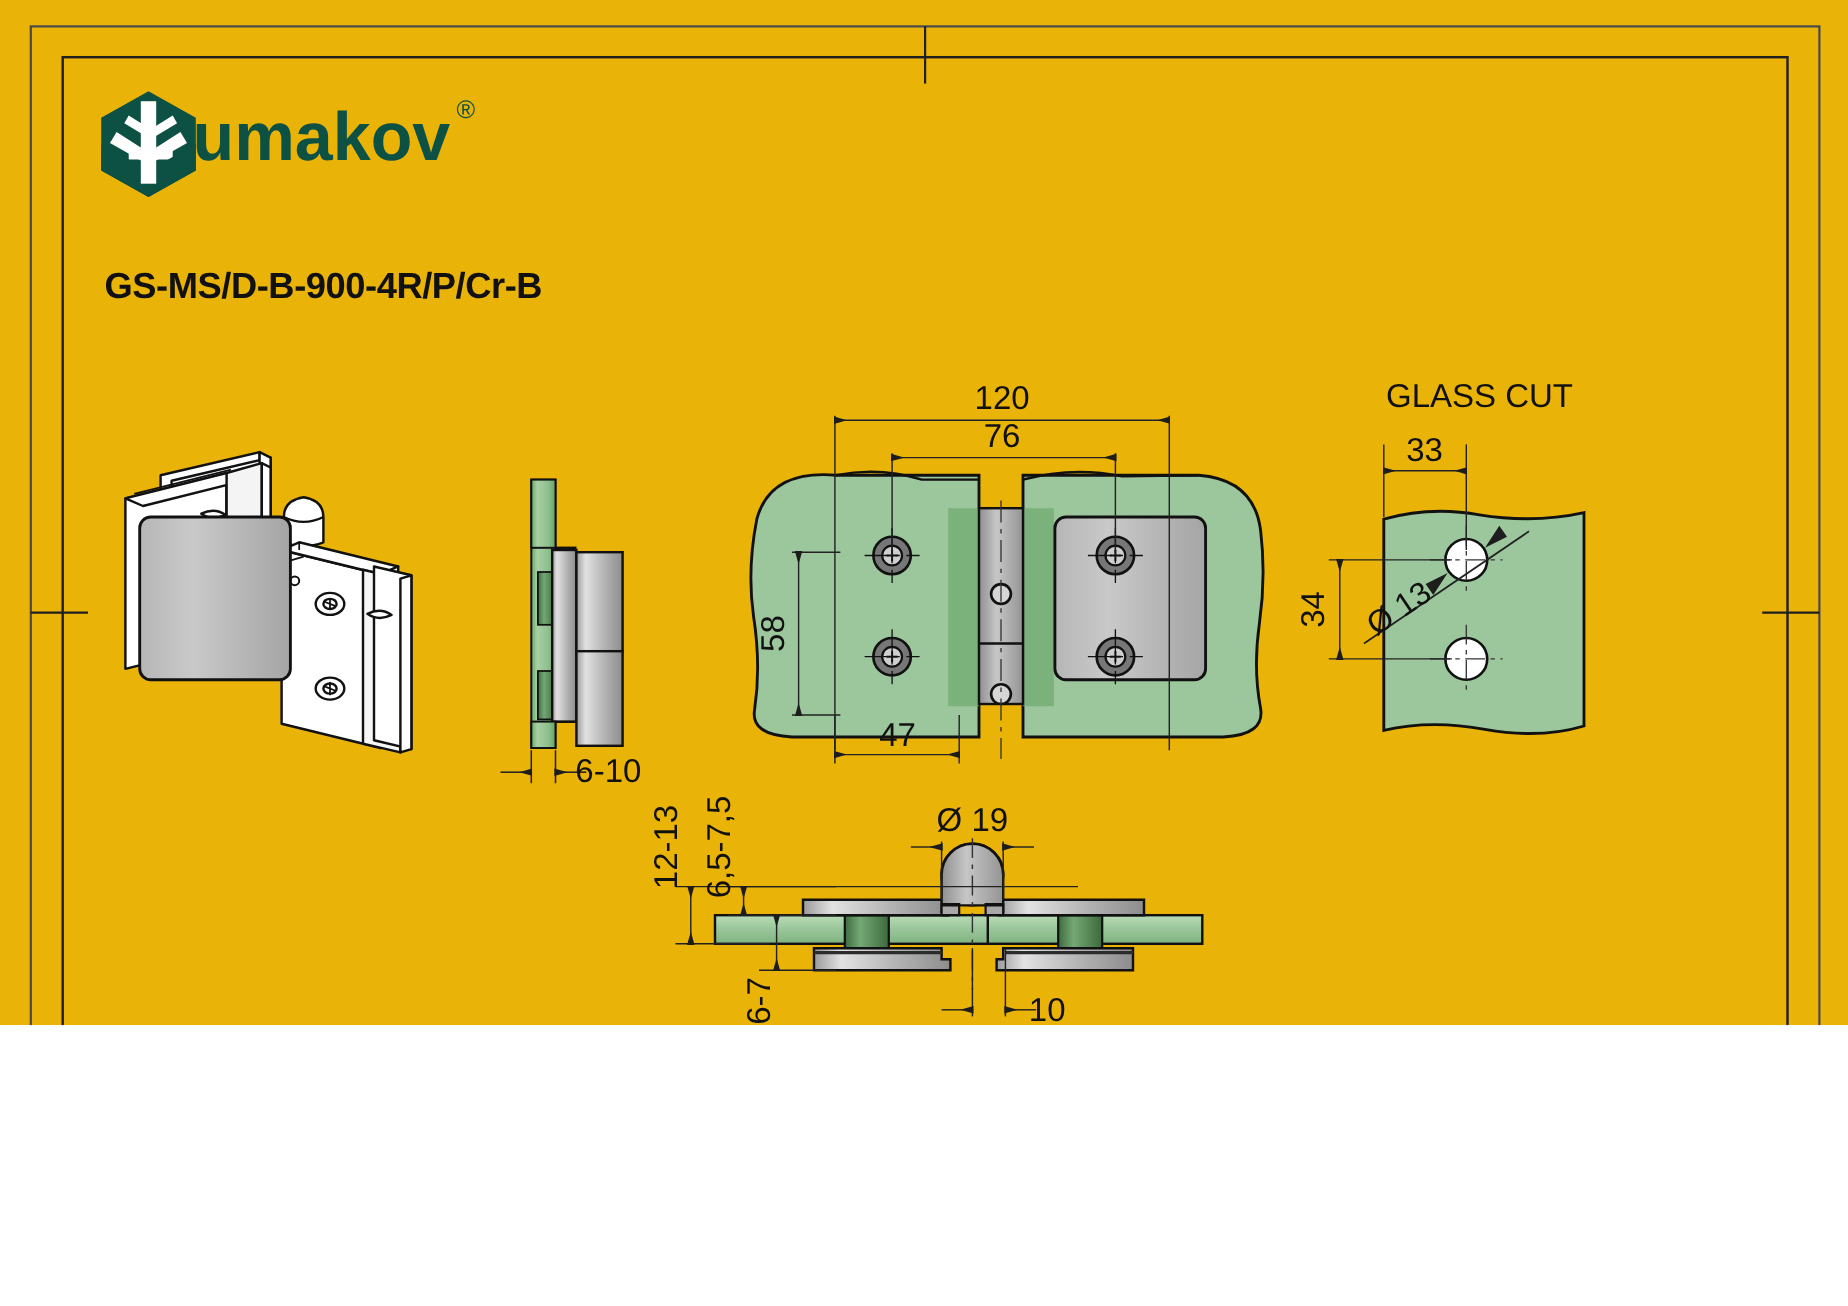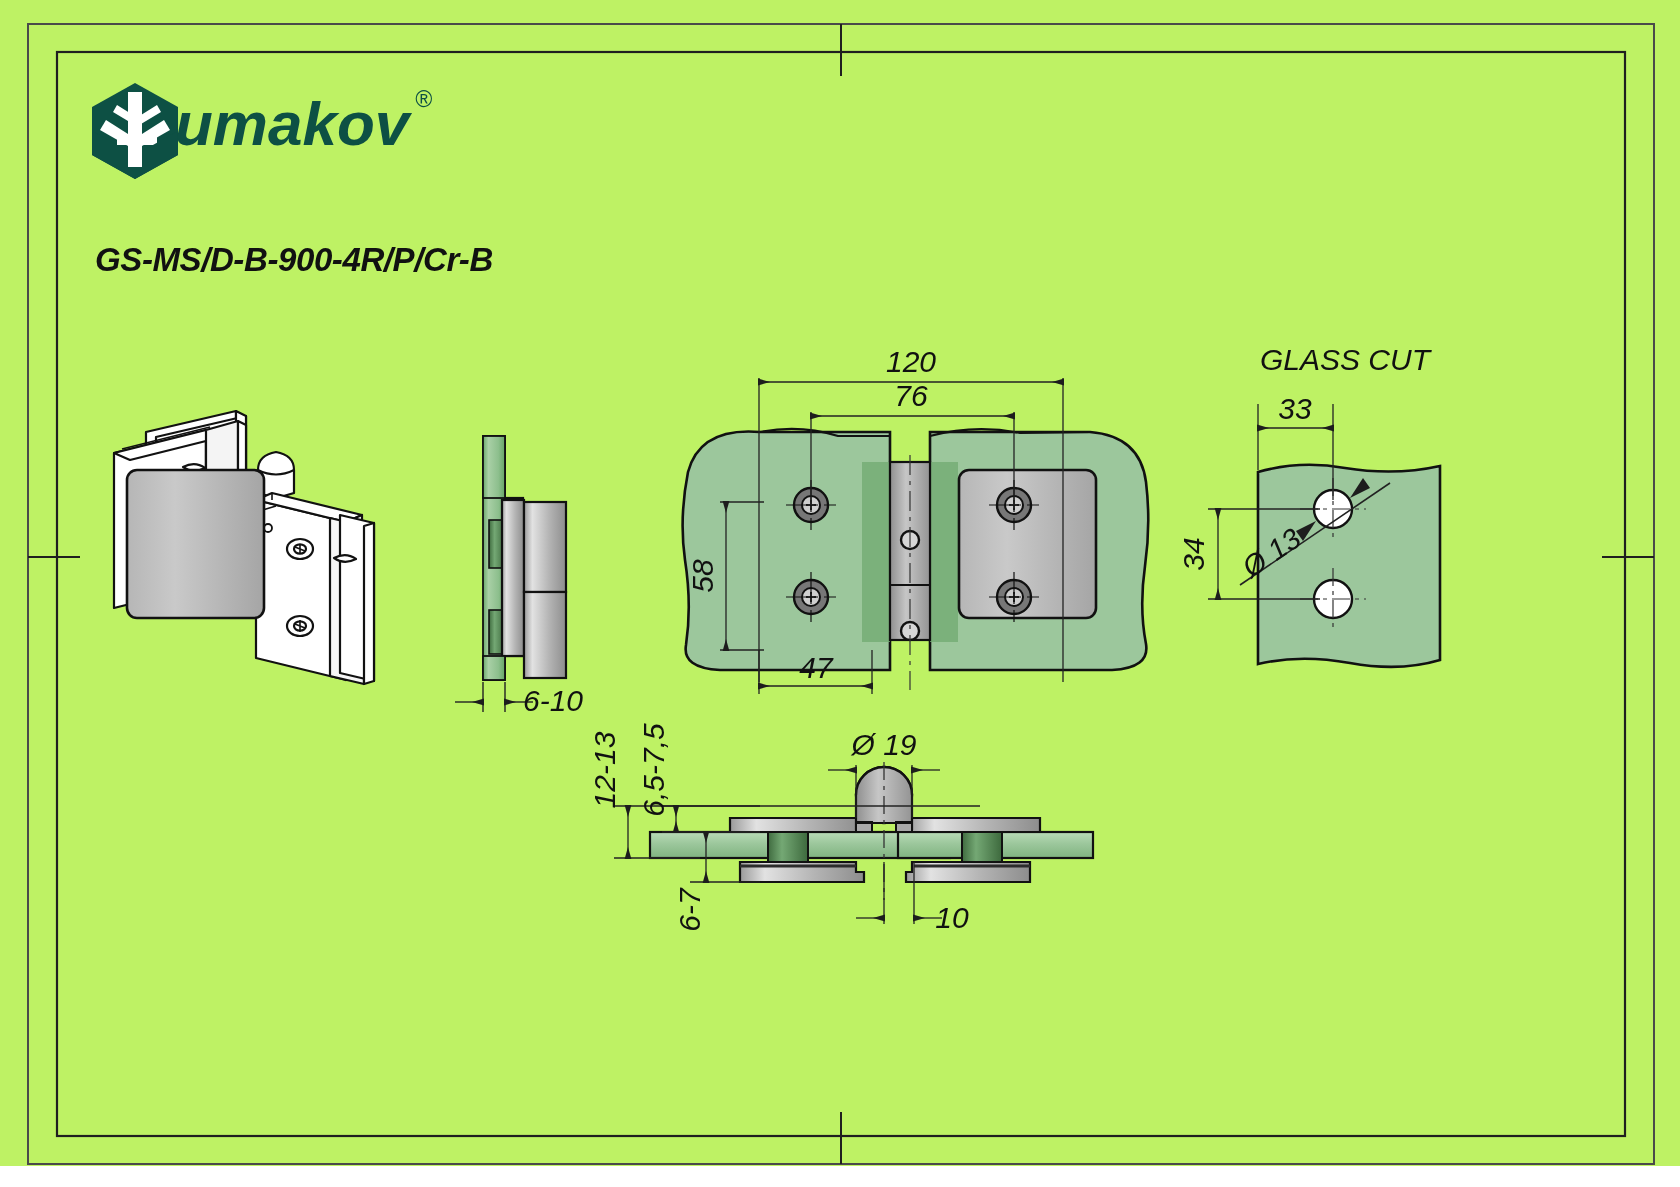--- a/index.html
+++ b/index.html
@@ -4,24 +4,23 @@
 <style>
   * { box-sizing: border-box; }
   html, body {
     margin: 0; padding: 0;
     background: #ffffff;
     font-family: "Liberation Sans", sans-serif;
   }
   #page {
     position: relative;
     width: 1680px;
-    height: 1166px;
-    background: #bef264;
+    height: 932px;
+    background: #eab308;
     overflow: hidden;
-    font-style: italic;
   }
   #sheet-svg { position: absolute; left: 0; top: 0; }
   .txt { font-family: "Liberation Sans", sans-serif; }
 </style>
 </head>
 <body>
 
 <div id="page">
 
   <svg id="sheet-svg" width="1680" height="1187" viewBox="0 0 1680 1187" xmlns="http://www.w3.org/2000/svg">

